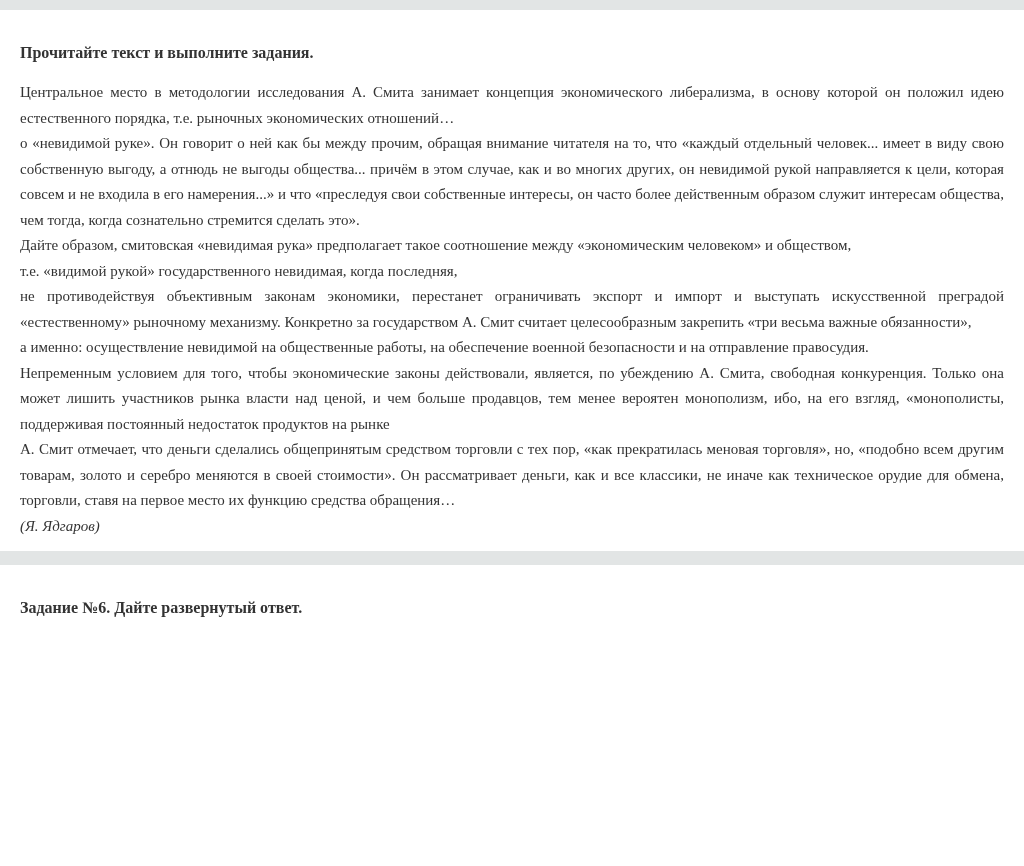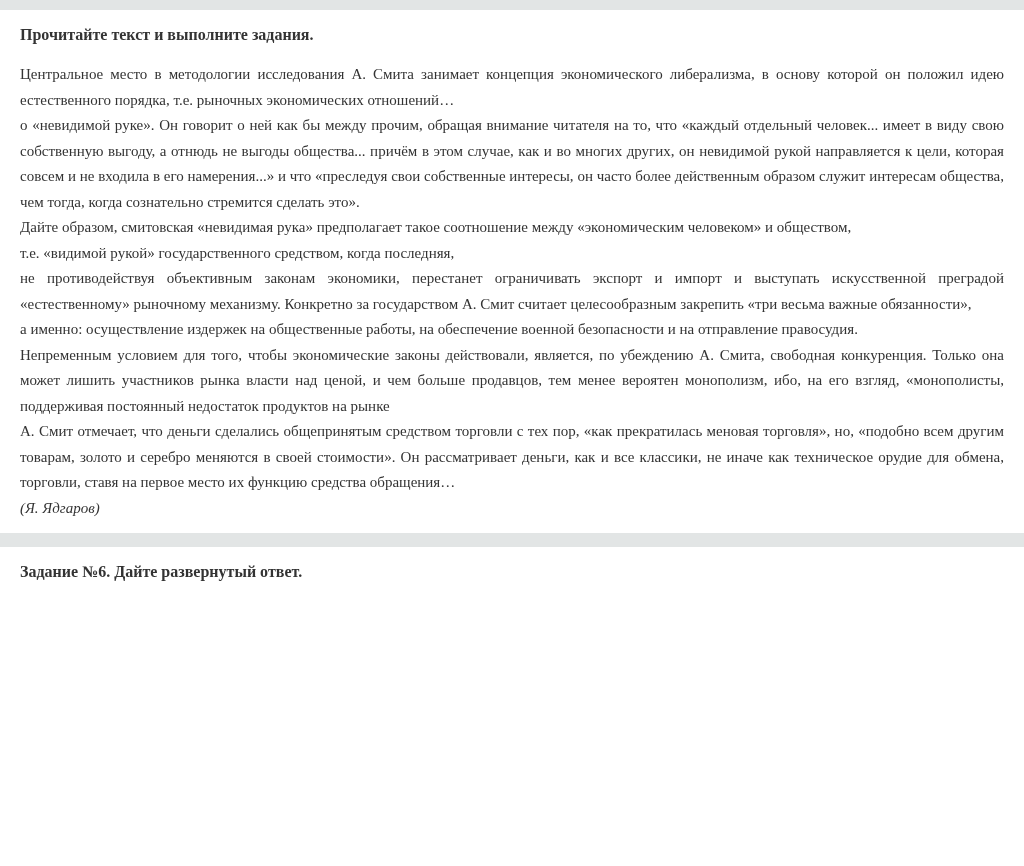--- a/index.html
+++ b/index.html
@@ -15,20 +15,21 @@
     overflow: hidden;
   }
   .strip {
     width: 100%;
     background: #e2e5e5;
   }
   .strip.top { height: 10px; }
   .strip.divider { height: 14px; margin-top: 12px; }
   .section {
     padding: 0 20px;
+    margin-top: 18px;
   }
   .section-heading {
     font-size: 16px;
     font-weight: bold;
     line-height: 22px;
     margin: 0;
     padding-top: 14px;
   }
   .text-block {
     margin-top: 16px;
@@ -55,23 +56,23 @@
 
   <div class="strip top"></div>
 
   <div class="section reading">
     <p class="section-heading">Прочитайте текст и выполните задания.</p>
 
     <div class="text-block">
       <p>Центральное место в методологии исследования А. Смита занимает концепция экономического либерализма, в основу которой он положил идею естественного порядка, т.е. рыночных экономических отношений…</p>
       <p>о «невидимой руке». Он говорит о ней как бы между прочим, обращая внимание читателя на то, что «каждый отдельный человек... имеет в виду свою собственную выгоду, а отнюдь не выгоды общества... причём в этом случае, как и во многих других, он невидимой рукой направляется к цели, которая совсем и не входила в его намерения...» и что «преследуя свои собственные интересы, он часто более действенным образом служит интересам общества, чем тогда, когда сознательно стремится сделать это».</p>
       <p>Дайте образом, смитовская «невидимая рука» предполагает такое соотношение между «экономическим человеком» и обществом,</p>
-      <p>т.е. «видимой рукой» государственного средством, когда последняя,</p>
+      <p>т.е. «видимой рукой» государственного невидимая, когда последняя,</p>
       <p>не противодействуя объективным законам экономики, перестанет ограничивать экспорт и импорт и выступать искусственной преградой «естественному» рыночному механизму. Конкретно за государством А. Смит считает целесообразным закрепить «три весьма важные обязанности»,</p>
-      <p>а именно: осуществление издержек на общественные работы, на обеспечение военной безопасности и на отправление правосудия.</p>
+      <p>а именно: осуществление невидимой на общественные работы, на обеспечение военной безопасности и на отправление правосудия.</p>
       <p>Непременным условием для того, чтобы экономические законы действовали, является, по убеждению А. Смита, свободная конкуренция. Только она может лишить участников рынка власти над ценой, и чем больше продавцов, тем менее вероятен монополизм, ибо, на его взгляд, «монополисты, поддерживая постоянный недостаток продуктов на рынке</p>
       <p>А. Смит отмечает, что деньги сделались общепринятым средством торговли с тех пор, «как прекратилась меновая торговля», но, «подобно всем другим товарам, золото и серебро меняются в своей стоимости». Он рассматривает деньги, как и все классики, не иначе как техническое орудие для обмена, торговли, ставя на первое место их функцию средства обращения…</p>
       <p class="attribution">(Я. Ядгаров)</p>
     </div>
   </div>
 
   <div class="strip divider"></div>
 
   <div class="section task">
     <p class="section-heading">Задание №6. Дайте развернутый ответ.</p>

